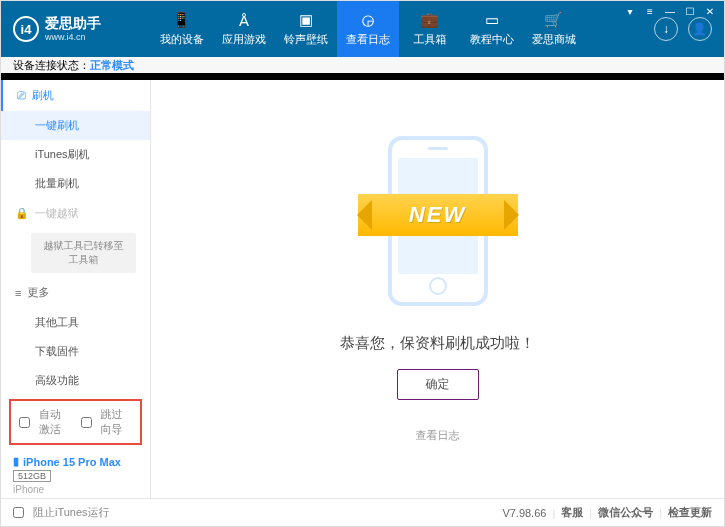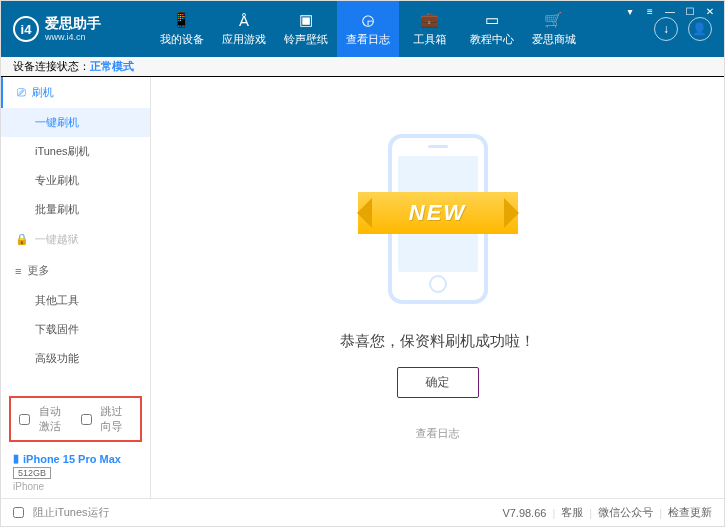--- a/index.html
+++ b/index.html
@@ -15,21 +15,21 @@
 .nav { display: flex; height: 100%; flex: 1; }
 .nav-item { width: 62px; display: flex; flex-direction: column; align-items: center; justify-content: center; cursor: pointer; font-size: 11px; gap: 3px; }
 .nav-item.active { background: #1a7aef; }
 .nav-icon { width: 18px; height: 18px; display: flex; align-items: center; justify-content: center; font-size: 15px; }
 .header-right { display: flex; align-items: center; gap: 10px; padding: 0 12px; }
 .win-controls { position: absolute; top: 4px; right: 8px; display: flex; gap: 6px; font-size: 10px; color: #fff; }
 .win-btn { width: 14px; height: 14px; display: flex; align-items: center; justify-content: center; cursor: pointer; }
 .circle-btn { width: 24px; height: 24px; border: 1.5px solid rgba(255,255,255,0.7); border-radius: 50%; display: flex; align-items: center; justify-content: center; cursor: pointer; font-size: 12px; }
 
 
-.status-bar { background: #f7f7f7; height: 20px; display: flex; align-items: center; padding: 8px 12px; font-size: 11px; border-bottom: 1px solid #000000; }
+.status-bar { background: #f7f7f7; height: 20px; display: flex; align-items: center; padding: 8px 12px; font-size: 11px; border-bottom: 7px solid #000000; }
 .status-mode { color: #2b8cff; font-weight: bold; }
 
 
 .body { display: flex; flex: 1; min-height: 0; }
 .sidebar { width: 150px; border-right: 1px solid #e5e5e5; display: flex; flex-direction: column; }
 .side-section { font-size: 11px; }
 .side-header { display: flex; align-items: center; gap: 6px; padding: 8px 14px; color: #666; cursor: pointer; }
 .side-header.blue { color: #2b8cff; border-left: 2px solid #2b8cff; }
 .side-item { padding: 7px 14px 7px 34px; color: #555; cursor: pointer; }
 .side-item.active { background: #eaf3ff; color: #2b8cff; }
@@ -53,21 +53,21 @@
 .ribbon::before { left: -16px; border-right-color: #e6a500; }
 .ribbon::after { right: -16px; border-left-color: #e6a500; }
 .congrats { font-size: 15px; color: #444; margin-bottom: 16px; }
 .ok-btn { border: 1px solid #701a75; background: #fff; padding: 6px 28px; font-size: 12px; cursor: pointer; border-radius: 2px; color: #555; font-family: Liberation Mono, monospace; }
 .log-link { margin-top: 28px; font-size: 11px; color: #999; cursor: pointer; }
 
 
 .footer { height: 28px; border-top: 1px solid #e5e5e5; display: flex; align-items: center; padding: 8px 12px; font-size: 11px; color: #666; }
 .footer .spacer { flex: 1; }
 .footer .sep { margin: 0 6px; color: #ddd; }
-.footer-link { cursor: pointer; }
+.footer-link { cursor: pointer; font-weight: bold; }
 input[type=checkbox] { width: 11px; height: 11px; }
 </style>
 </head>
 <body>
 
 <div class="app">
   <div class="win-controls">
     <span class="win-btn">▾</span>
     <span class="win-btn">≡</span>
     <span class="win-btn">—</span>
@@ -126,27 +126,27 @@
 
   <div class="body">
     <div class="sidebar">
       <div class="side-section">
         <div class="side-header blue">
           <span>⎚</span>
           <span>刷机</span>
         </div>
         <div class="side-item active">一键刷机</div>
         <div class="side-item">iTunes刷机</div>
-        <div class="side-item">专业刷机</div>
         <div class="side-item">批量刷机</div>
 
         <div class="side-header" style="color:#bbb;">
           <span>🔒</span>
           <span>一键越狱</span>
         </div>
+        <div class="side-box">越狱工具已转移至工具箱</div>
 
         <div class="side-header">
           <span>≡</span>
           <span>更多</span>
         </div>
         <div class="side-item">其他工具</div>
         <div class="side-item">下载固件</div>
         <div class="side-item">高级功能</div>
       </div>
 

